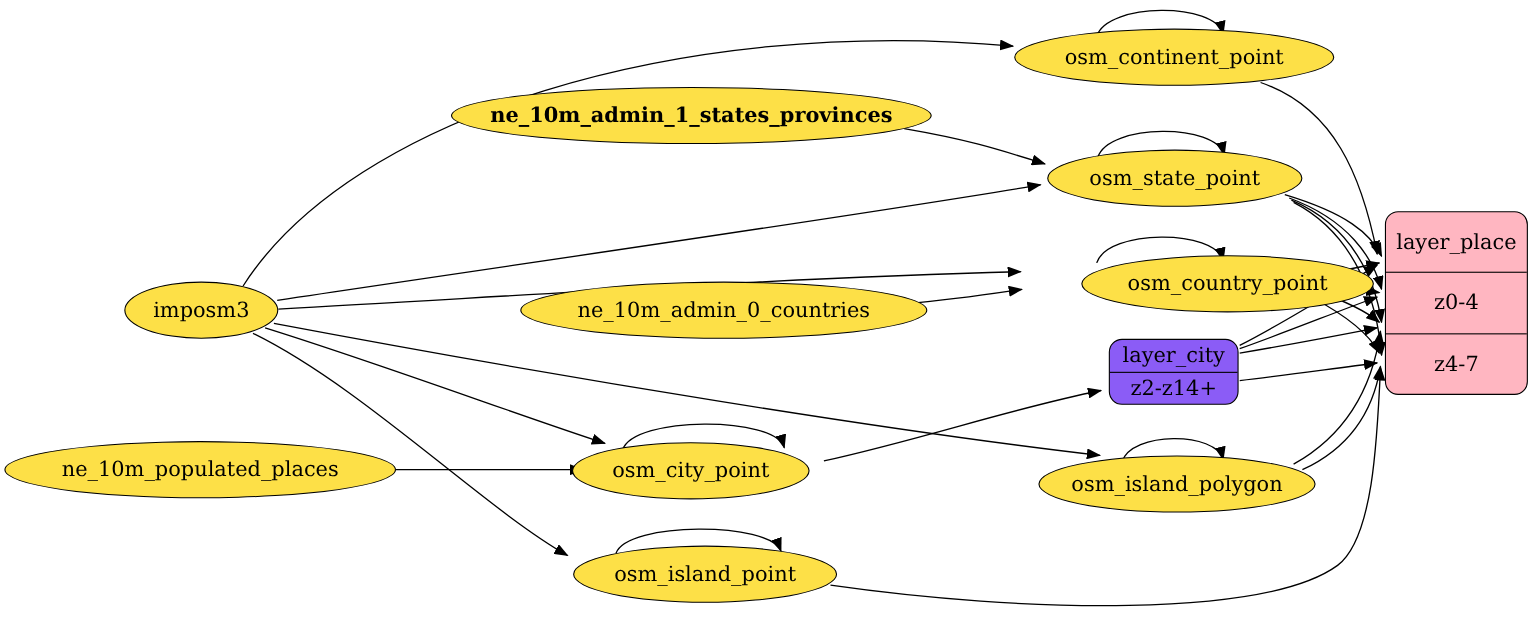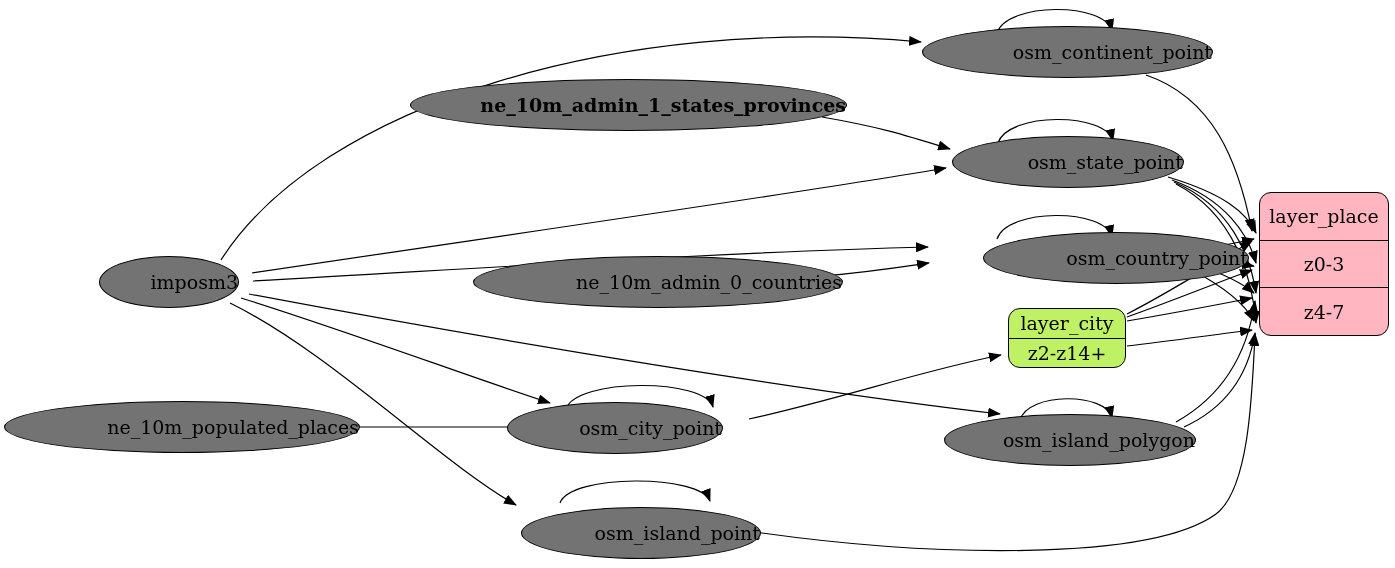--- a/index.html
+++ b/index.html
@@ -6,22 +6,22 @@
   #canvas{
     position:relative;
     width:1395px;height:568px;
     background:#ffffff;
     font-family:"DejaVu Serif", serif;
     overflow:hidden;
   }
   #edges{position:absolute;left:0;top:0;width:1395px;height:568px;z-index:1;pointer-events:none;}
   .node{
     position:absolute;z-index:2;
-    display:flex;align-items:center;justify-content:flex-end;
-    background:#737373;border:1.3px solid #000;
+    display:flex;align-items:center;justify-content:center;
+    background:#fde047;border:1.3px solid #000;
     font-size:19px;color:#000;white-space:nowrap;
     box-sizing:border-box;
   }
   .ellipse{border-radius:50%;}
   .record{
     flex-direction:column;align-items:stretch;justify-content:flex-start;
     border-radius:12px;padding:0;display:flex;
   }
   .record .row{
     flex:1;display:flex;align-items:center;justify-content:center;
@@ -74,55 +74,55 @@
       <path d="M 1127,314 C 1172,291 1214,264 1252,241" marker-end="url(#arr)"></path>
       <path d="M 1127,317 C 1172,301 1216,283 1252,270" marker-end="url(#arr)"></path>
       <path d="M 1127,321 C 1174,313 1216,305 1252,298" marker-end="url(#arr)"></path>
       <path d="M 1127,346 C 1170,341 1212,335 1252,330" marker-end="url(#arr)"></path>
       <path d="M 1176,422 C 1226,394 1248,350 1255,301" marker-end="url(#arr)"></path>
       <path d="M 1184,427 C 1234,404 1250,364 1255,333" marker-end="url(#arr)"></path>
       <path d="M 755,532 C 930,557 1150,562 1216,514 C 1248,490 1252,402 1255,334" marker-end="url(#arr)"></path>
     </g>
   </svg>
 
-  <div class="node ellipse" style="left:99px;top:256px;width:140px;height:52px;">
+  <div class="node ellipse" style="left:113px;top:256px;width:140px;height:52px;">
     <span>imposm3</span>
   </div>
   <div class="node ellipse" style="left:410px;top:79px;width:437px;height:52px;font-weight:bold;">
     <span>ne_10m_admin_1_states_provinces</span>
   </div>
   <div class="node ellipse" style="left:473px;top:256px;width:370px;height:52px;">
     <span>ne_10m_admin_0_countries</span>
   </div>
   <div class="node ellipse" style="left:4px;top:401px;width:356px;height:52px;">
     <span>ne_10m_populated_places</span>
   </div>
   <div class="node ellipse" style="left:922px;top:26px;width:291px;height:52px;">
     <span>osm_continent_point</span>
   </div>
   <div class="node ellipse" style="left:952px;top:136px;width:232px;height:52px;">
     <span>osm_state_point</span>
   </div>
   <div class="node ellipse" style="left:983px;top:232px;width:266px;height:52px;">
     <span>osm_country_point</span>
   </div>
-  <div class="node ellipse" style="left:507px;top:402px;width:216px;height:52px;">
+  <div class="node ellipse" style="left:520px;top:402px;width:216px;height:52px;">
     <span>osm_city_point</span>
   </div>
   <div class="node ellipse" style="left:944px;top:414px;width:252px;height:52px;">
     <span>osm_island_polygon</span>
   </div>
-  <div class="node ellipse" style="left:521px;top:507px;width:240px;height:52px;">
+  <div class="node ellipse" style="left:521px;top:496px;width:240px;height:52px;">
     <span>osm_island_point</span>
   </div>
 
-  <div class="node record" style="left:1008px;top:308px;width:118px;height:60px;background:#bef264;">
+  <div class="node record" style="left:1008px;top:308px;width:118px;height:60px;background:#8b5cf6;">
     <div class="row">layer_city</div>
     <div class="row">z2-z14+</div>
   </div>
 
-  <div class="node record" style="left:1259px;top:192px;width:130px;height:144px;background:#ffb6c1;">
+  <div class="node record" style="left:1259px;top:192px;width:130px;height:167px;background:#ffb6c1;">
     <div class="row">layer_place</div>
-    <div class="row">z0-3</div>
+    <div class="row">z0-4</div>
     <div class="row">z4-7</div>
   </div>
 
 </div>
 
 </body></html>

